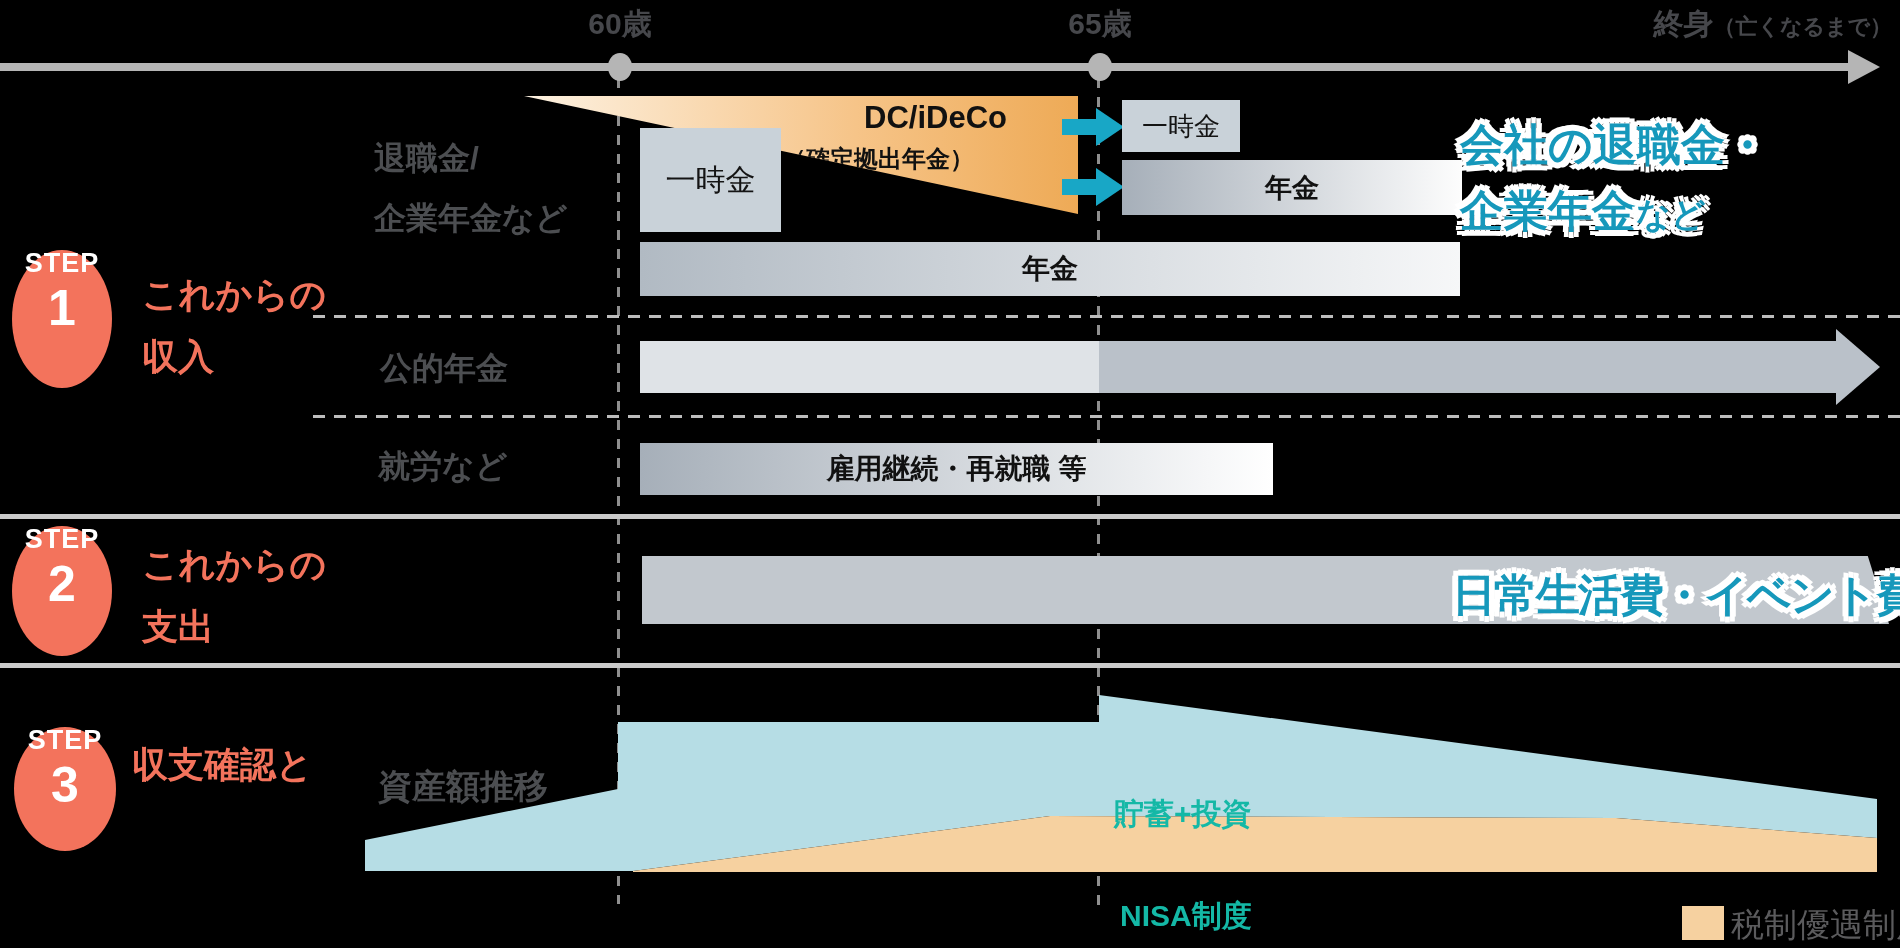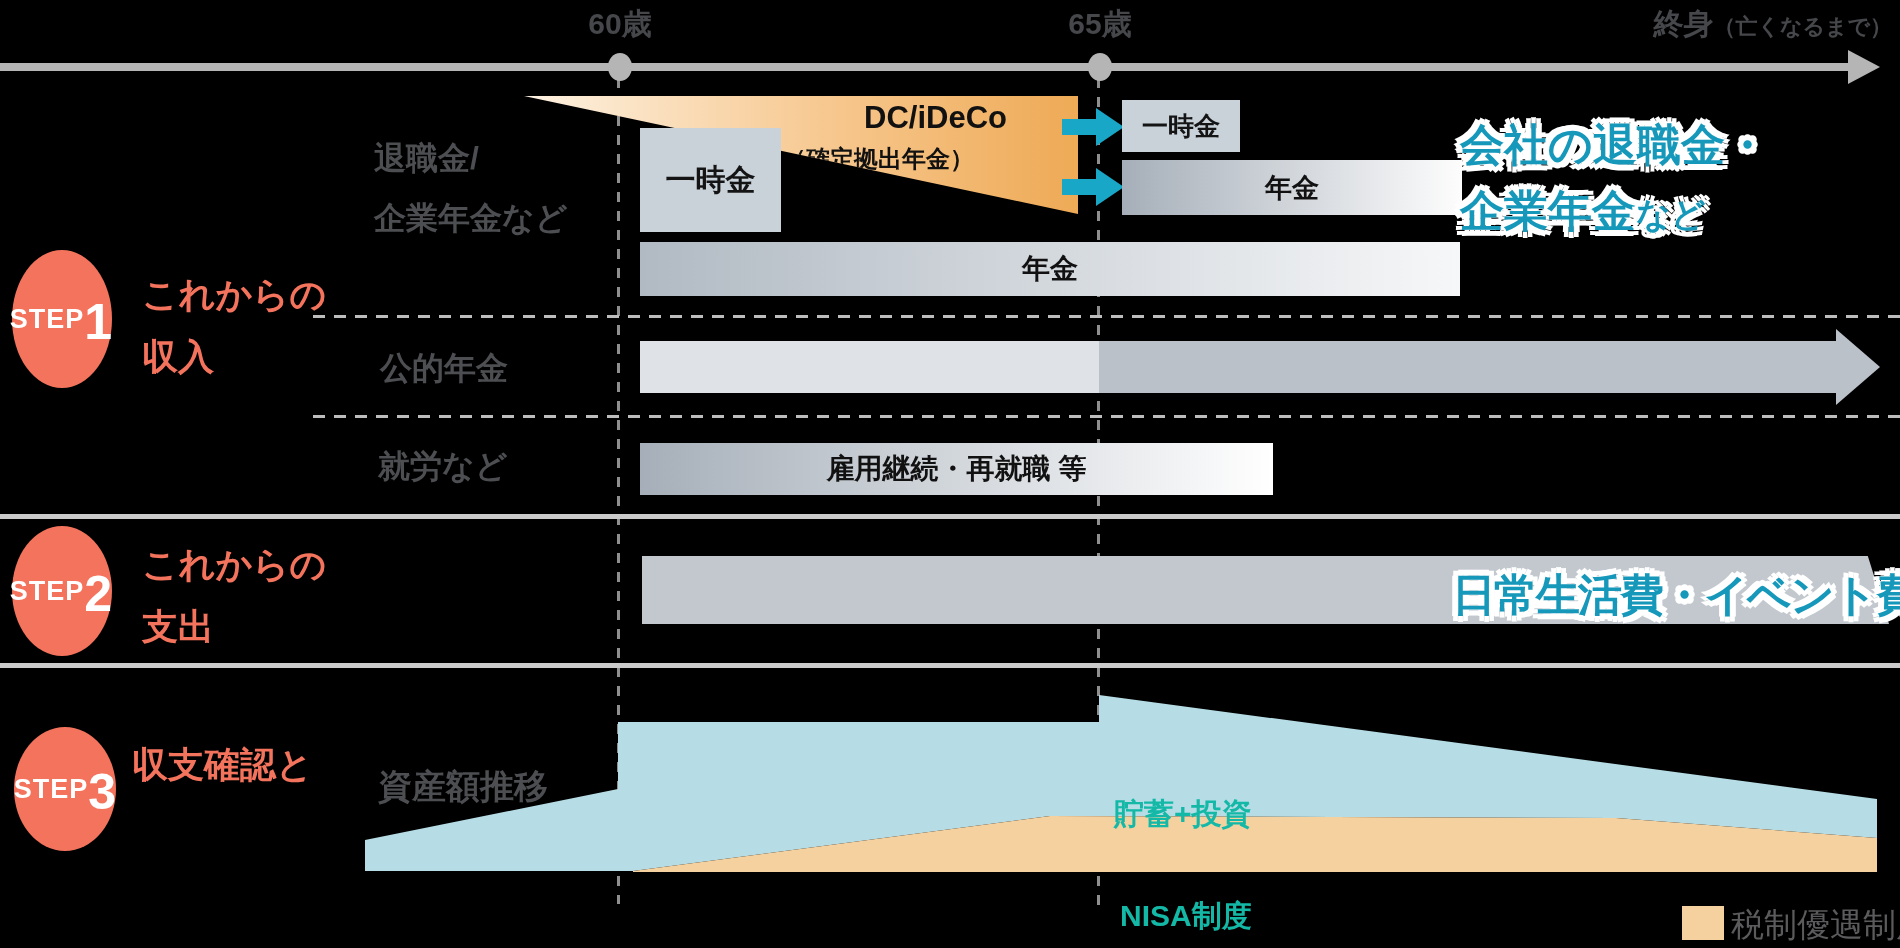--- a/index.html
+++ b/index.html
@@ -17,33 +17,33 @@
   .tick{top:4px;font-size:30px;font-weight:bold;color:#46474b;white-space:nowrap;}
   .tick-end-note{font-size:22px;}
   
   .vdash{width:3px;top:78px;
     background:repeating-linear-gradient(to bottom,#8f8f8f 0 10px,transparent 10px 19px);}
   .hdash{height:3px;left:313px;width:1587px;
     background:repeating-linear-gradient(to right,#bdbdbd 0 12px,transparent 12px 21px);}
   .sep{left:0;width:1900px;height:5px;background:#cbcbcb;}
   
   .badge{border-radius:50%;background:var(--step-accent);color:#fff;
-    display:flex;align-items:center;justify-content:flex-end;line-height:1;}
+    display:flex;flex-direction:column;align-items:center;justify-content:flex-start;line-height:1;}
   .badge .b-t{font-size:27px;font-weight:bold;letter-spacing:1px;}
   .badge .b-n{font-size:50px;font-weight:bold;margin-top:6px;}
   .step-title{color:var(--step-accent);font-size:36px;font-weight:bold;line-height:62px;white-space:nowrap;}
   .row-label{color:#4c4e51;font-size:32px;font-weight:bold;line-height:60px;white-space:nowrap;}
   
   .dc-wedge{left:524px;top:96px;width:554px;height:118px;
     clip-path:polygon(0 0,100% 0,100% 100%);
     background:linear-gradient(90deg,#fdf2e2 0%,#f6c488 60%,#eeaa56 100%);}
   .dc-title{left:340px;top:4px;font-size:31px;font-weight:bold;color:#111;white-space:nowrap;}
   .dc-sub{left:258px;top:47px;font-size:24px;font-weight:bold;color:#111;white-space:nowrap;}
   .gray-box{background:var(--bar-gray);display:flex;align-items:center;justify-content:center;
-    font-weight:bold;color:#141414;}
+    font-weight:normal;color:#141414;}
   .grad-bar{display:flex;align-items:center;justify-content:center;font-weight:bold;color:#111;}
   .teal-shaft{background:var(--arrow-teal);}
   .teal-head{width:0;height:0;border-left:28px solid var(--arrow-teal);
     border-top:19px solid transparent;border-bottom:19px solid transparent;}
   .annot{color:var(--heading-teal);font-weight:bold;white-space:nowrap;
     text-shadow:-5px -5px 0 #fff,5px -5px 0 #fff,-5px 5px 0 #fff,5px 5px 0 #fff,
       -6px 0 0 #fff,6px 0 0 #fff,0 -6px 0 #fff,0 6px 0 #fff;}
   .annot-lg{font-size:44px;line-height:66px;}
   .annot-sfx{font-size:34px;}
   .pub-head{left:1836px;top:329px;width:0;height:0;

